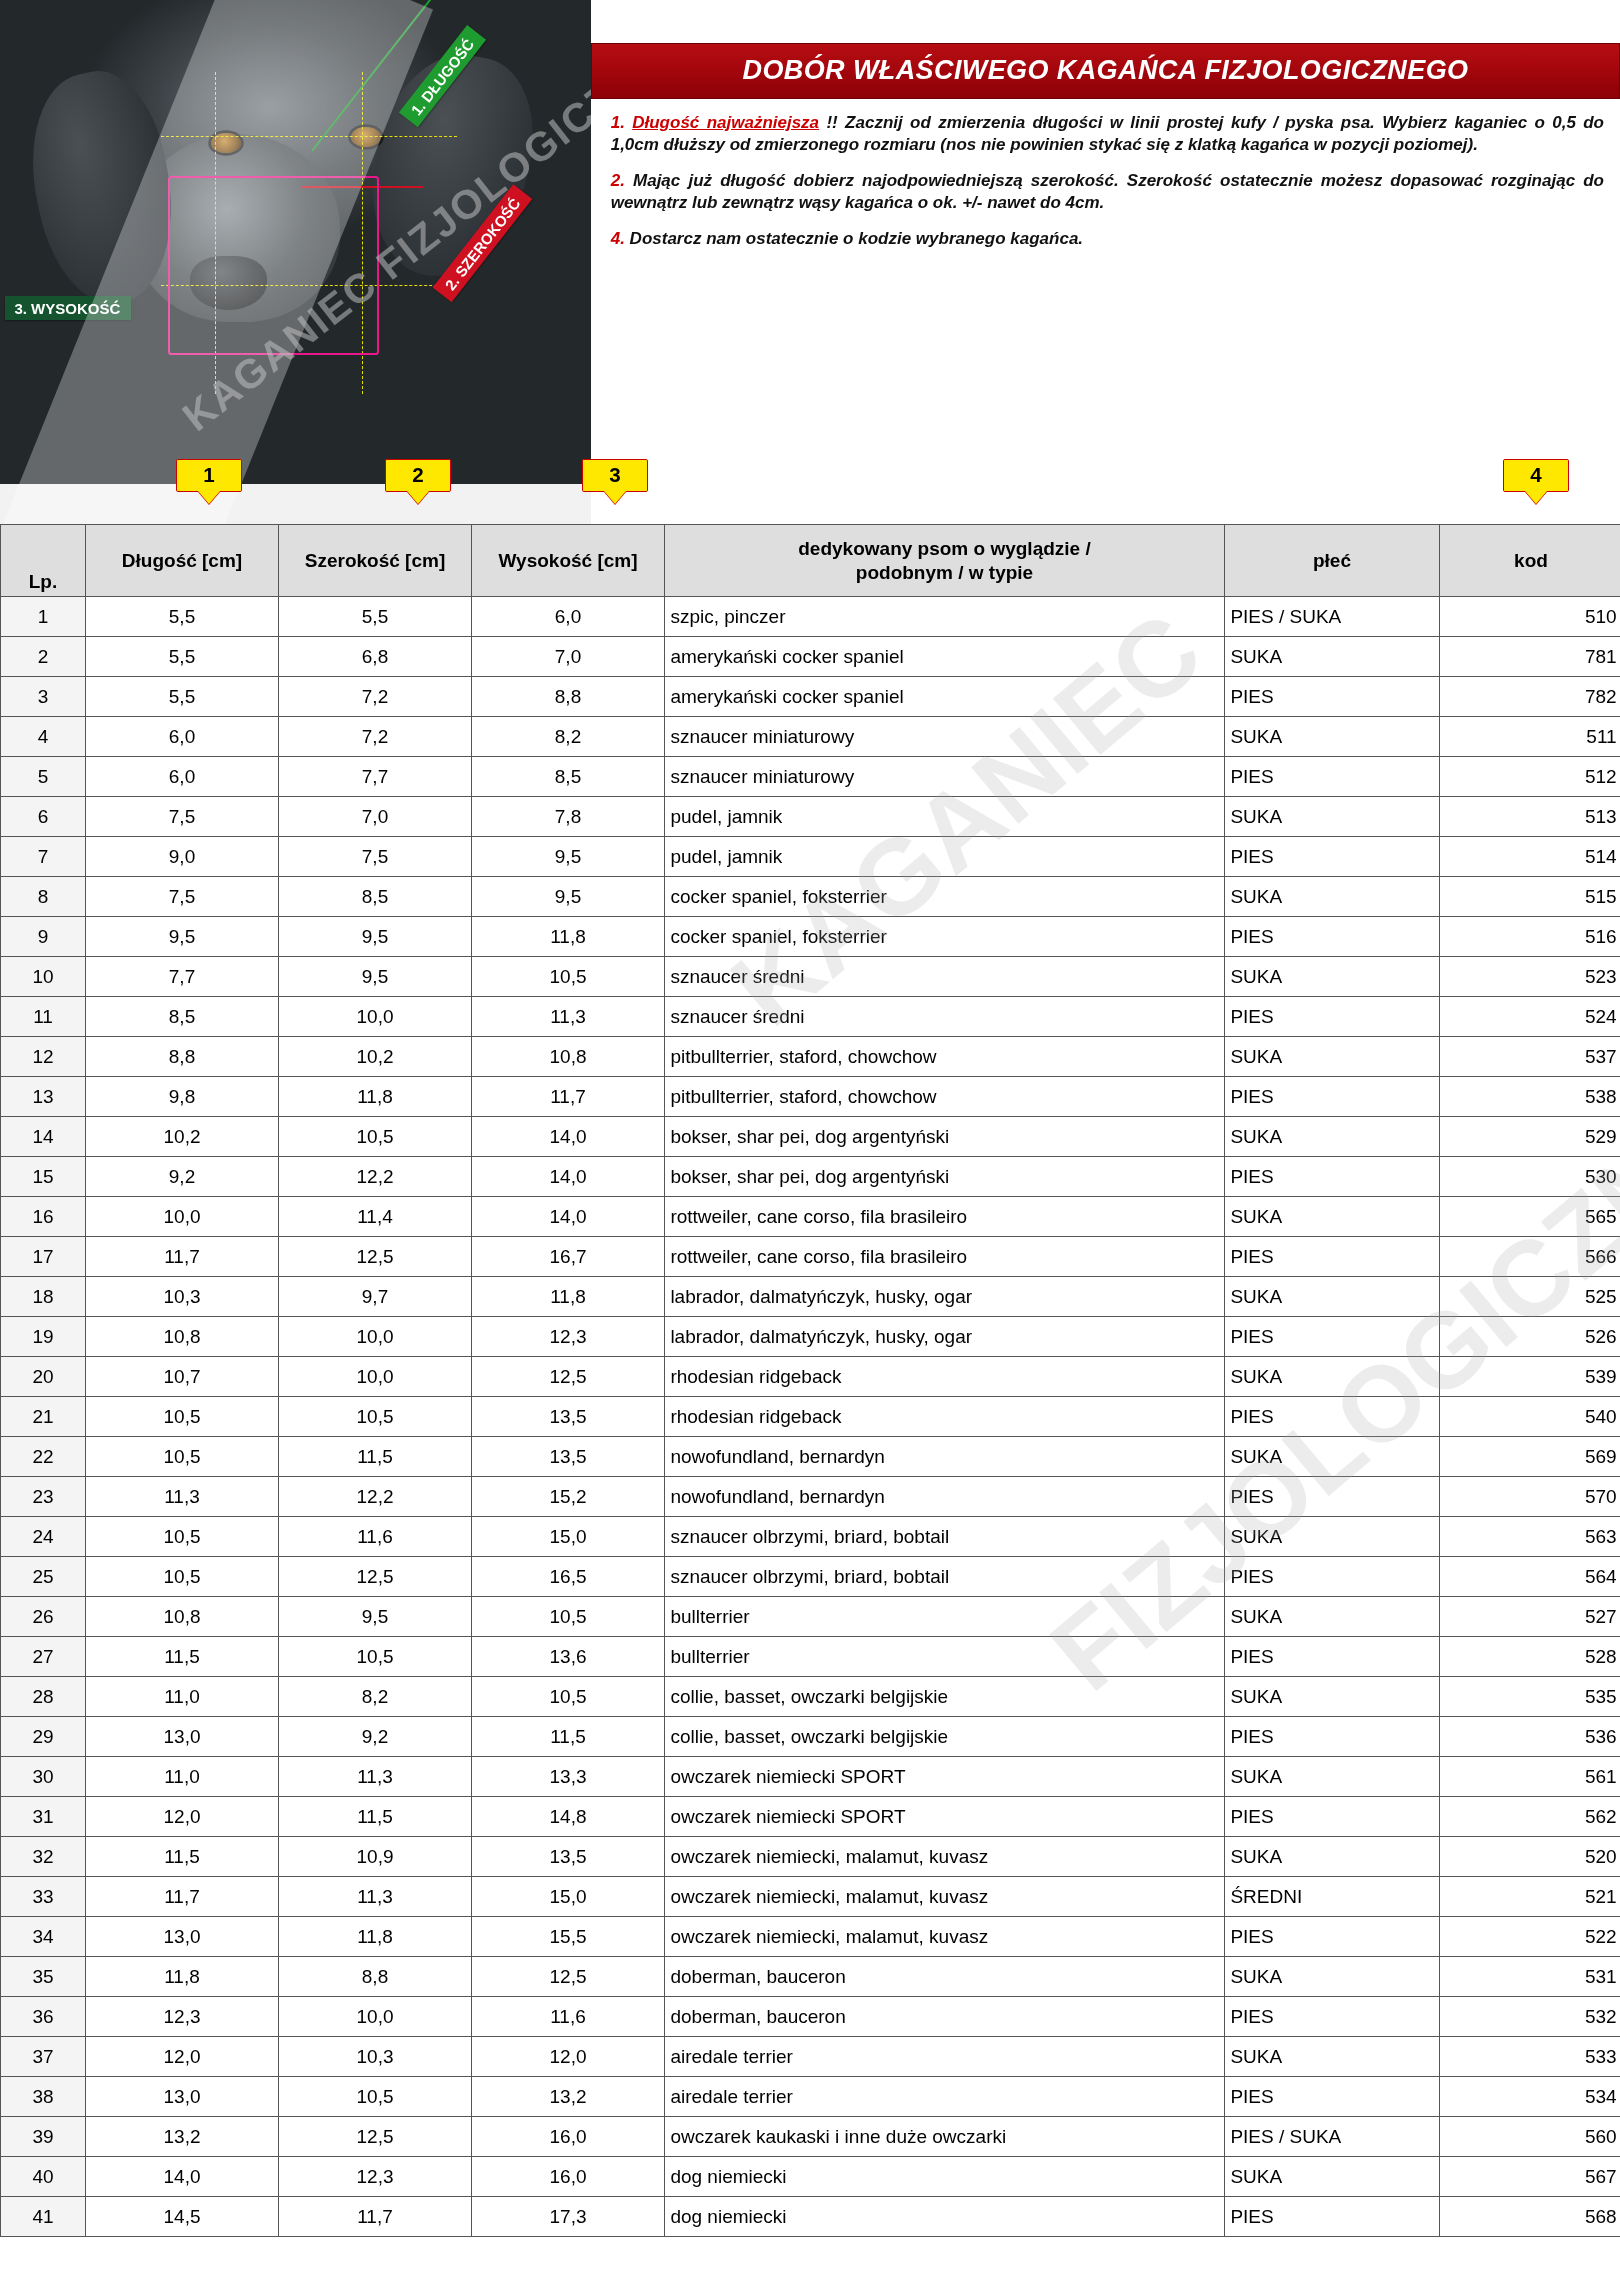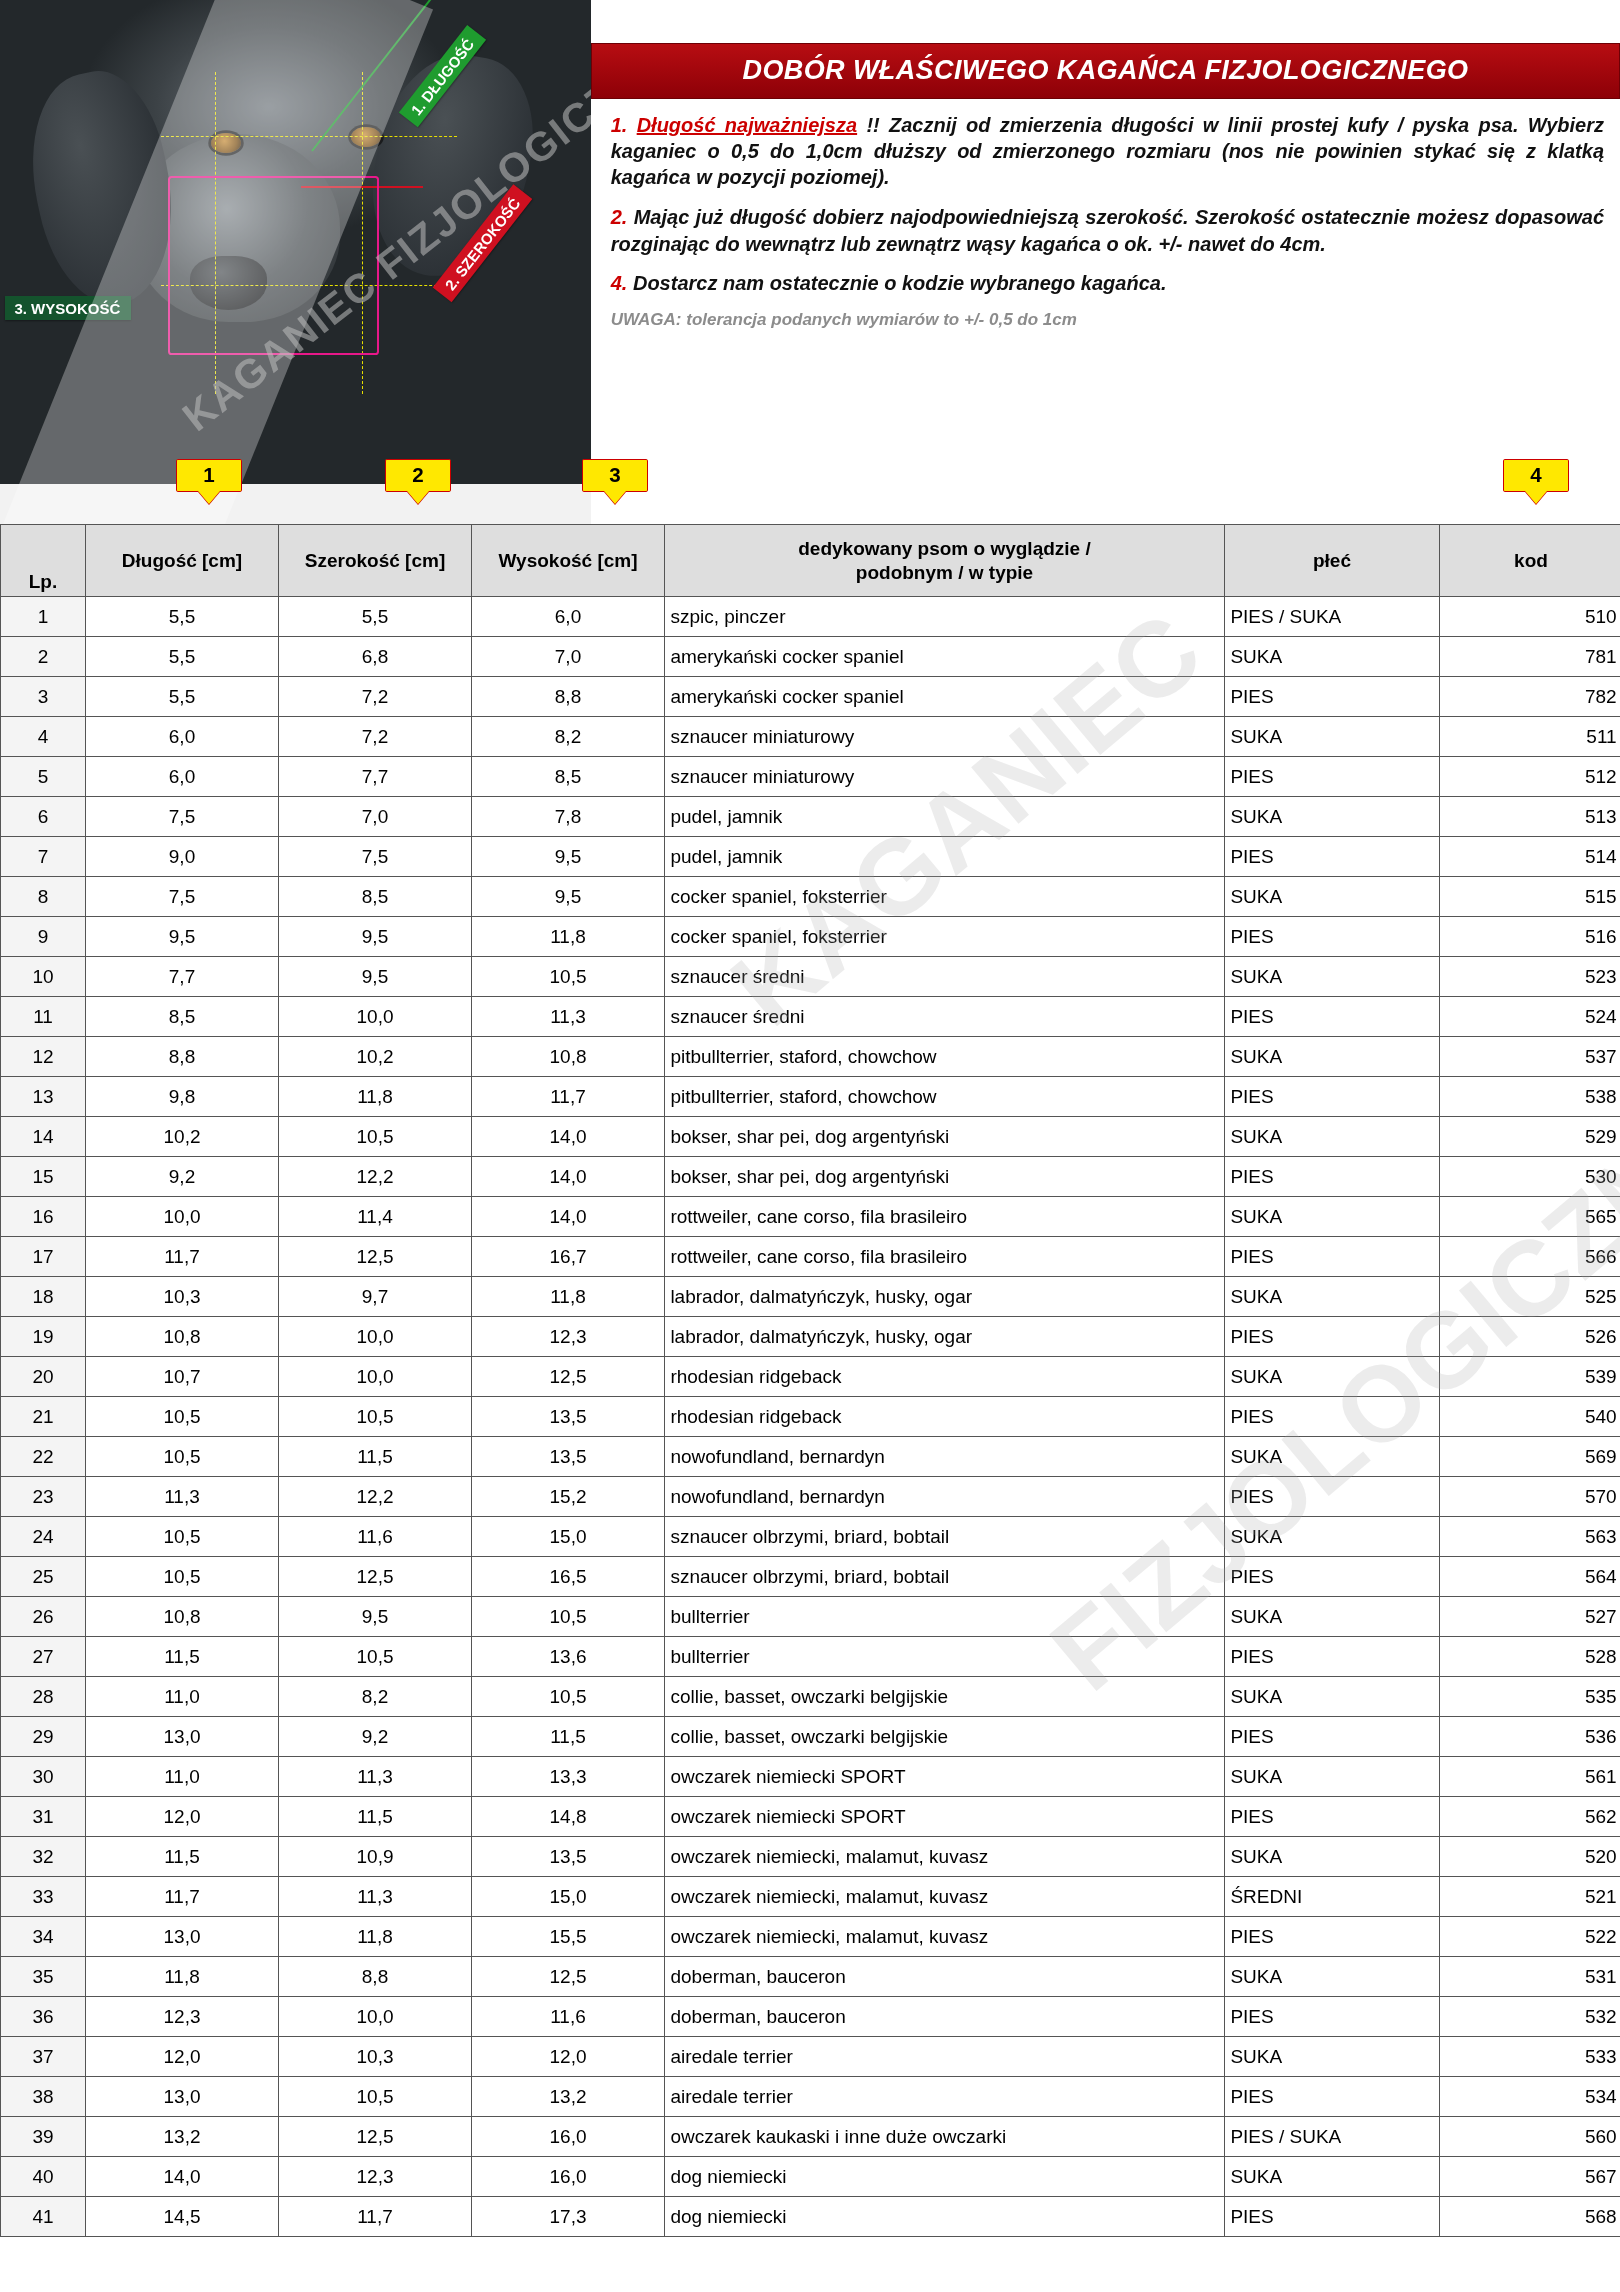--- a/index.html
+++ b/index.html
@@ -163,21 +163,21 @@
     letter-spacing: 0.4px;
     text-align: center;
     padding: 10.7px 9px 12.5px;
     border: 0.9px solid #6d0005;
     margin-top: 43px;
   }
   .instructions {
     padding: 12.5px 16px 0 19.7px;
   }
   .instr {
-    font-size: 20px;
+    font-size: 17px;
     line-height: 1.32;
     font-weight: bold;
     font-style: italic;
     margin: 0 0 13.4px 0;
     color: #111;
     text-align: justify;
   }
   .instr .num { color: #c00; }
   .instr .u { text-decoration: underline; color: #c00; }
   .note {
@@ -309,21 +309,20 @@
           <span>!! Zacznij od zmierzenia długości w linii prostej kufy / pyska psa. Wybierz kaganiec o 0,5 do 1,0cm dłuższy od zmierzonego rozmiaru (nos nie powinien stykać się z klatką kagańca w pozycji poziomej).</span>
         </p>
         <p class="instr">
           <span class="num">2.</span>
           <span>Mając już długość dobierz najodpowiedniejszą szerokość. Szerokość ostatecznie możesz dopasować rozginając do wewnątrz lub zewnątrz wąsy kagańca o ok. +/-  nawet do 4cm.</span>
         </p>
         <p class="instr">
           <span class="num">4.</span>
           <span>Dostarcz nam ostatecznie o kodzie wybranego kagańca.</span>
         </p>
-        <p class="note">UWAGA: tolerancja podanych wymiarów to +/- 0,5 do 1cm</p>
       </div>
     </div>
 
     <div class="callouts">
       <div class="callout" style="left:176px;">
         <div class="box">1</div>
         <div class="tail"></div>
       </div>
       <div class="callout" style="left:385px;">
         <div class="box">2</div>

